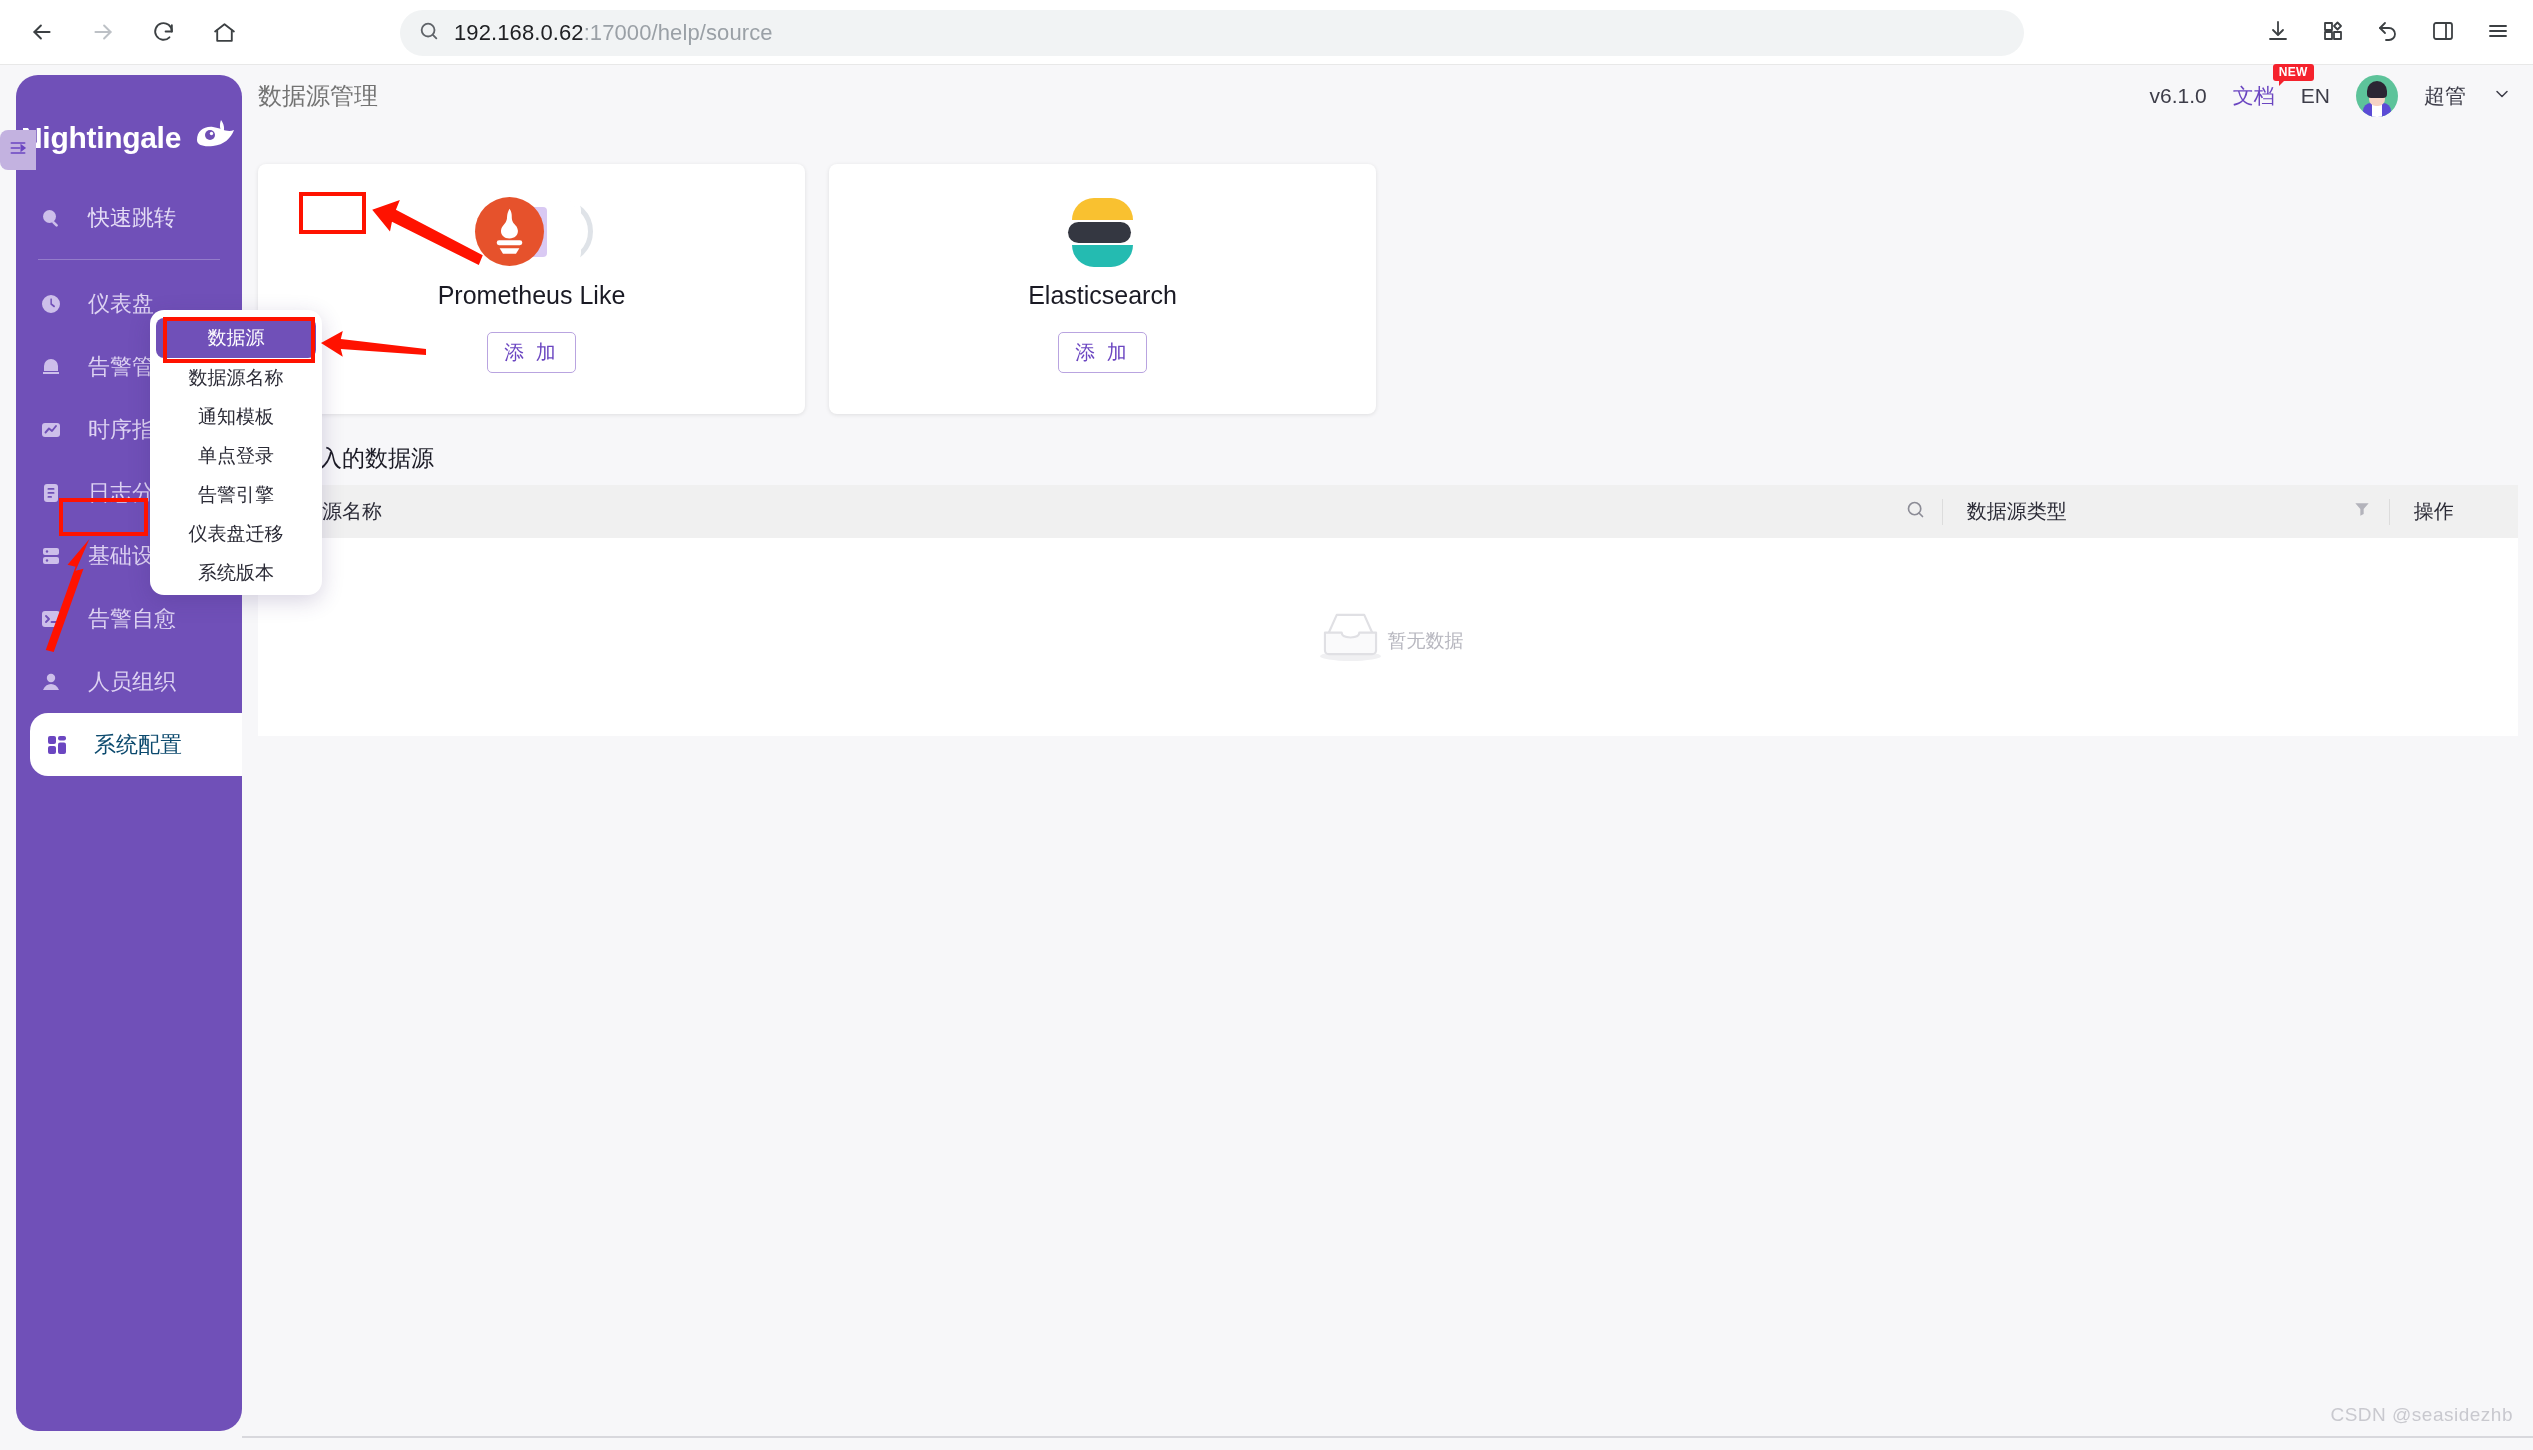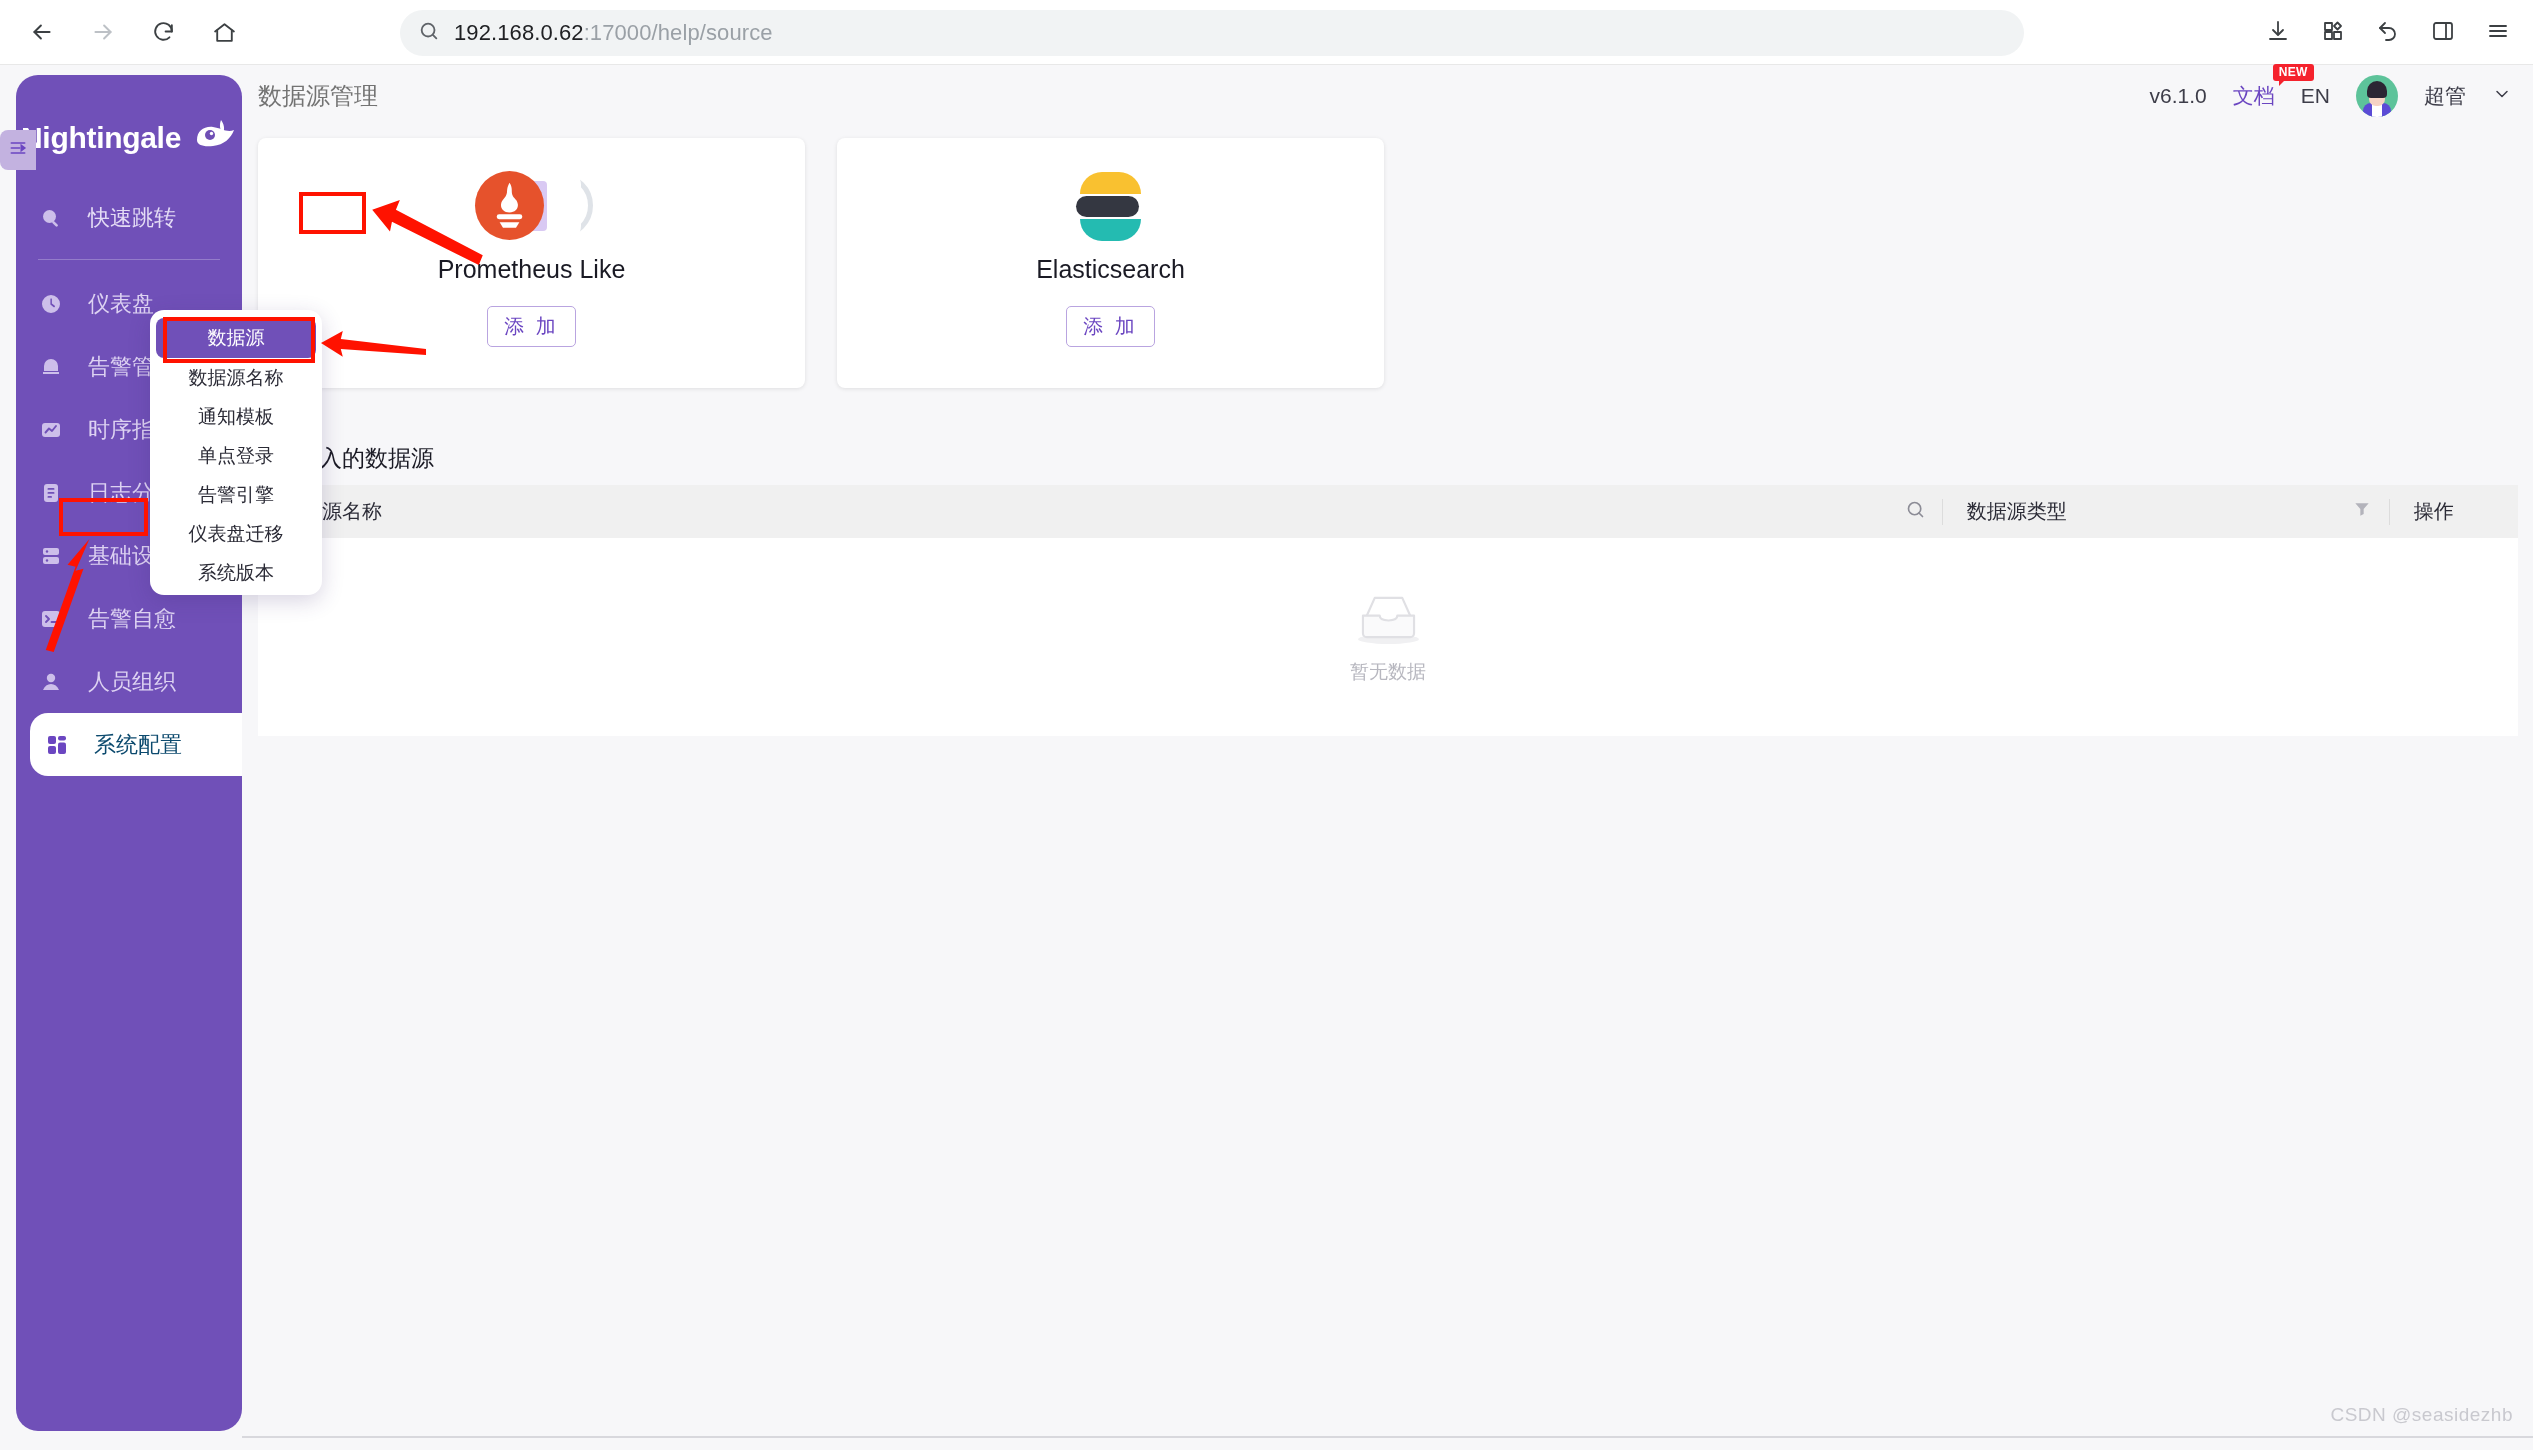--- a/index.html
+++ b/index.html
@@ -120,21 +120,21 @@
              background: #2b2533; border-radius: 10px 10px 4px 4px; }
   .av-face { position: absolute; left: 13px; top: 12px; width: 16px; height: 19px;
              background: #f6d3c4; border-radius: 8px 8px 7px 7px; }
   .av-body { position: absolute; left: 7px; top: 28px; width: 28px; height: 16px;
              background: #5b4bd6; border-radius: 8px 8px 0 0; }
   .av-shirt { position: absolute; left: 16px; top: 29px; width: 10px; height: 15px;
               background: #ffffff; }
   .uname { font-size: 21px; color: #3d3d49; cursor: pointer; }
 
   
-  .cards { position: absolute; top: 73px; left: 16px; display: flex; gap: 32px; }
+  .cards { position: absolute; top: 99px; left: 16px; display: flex; gap: 24px; }
   .card {
     width: 547px; height: 250px; background: #fff; border-radius: 8px;
     box-shadow: 0 1px 4px rgba(0,0,0,.10);
     display: flex; flex-direction: column; align-items: center; padding-top: 32px;
   }
   .logo-box { height: 71px; display: flex; align-items: center; justify-content: center; }
   .card-name { font-size: 25px; color: #1a1a24; margin-top: 14px; }
   .add-btn {
     margin-top: 22px; border: 1px solid #b9a4e0; color: #6b46c1; background: #fff;
     border-radius: 5px; font-size: 20px; padding: 6px 16px; letter-spacing: 3px;
@@ -184,21 +184,21 @@
     height: 53px; background: #f0f0f0; display: flex; align-items: center;
     font-size: 20px; color: #2b2b36;
   }
   .th { display: flex; align-items: center; height: 53px; }
   .th-name { width: 1643px; padding-left: 24px; }
   .th-icon { width: 53px; display: flex; align-items: center; justify-content: center; cursor: pointer; }
   .th-sep { width: 1px; height: 26px; background: #dcdcdc; }
   .th-type { width: 396px; padding-left: 24px; }
   .th-op { width: 129px; padding-left: 24px; }
   .tbody {
-    height: 198px; display: flex; flex-direction: column; align-items: center; justify-content: center;
+    height: 198px; display: flex; flex-direction: row; align-items: center; justify-content: center;
     background: #fff;
   }
   .empty-txt { font-size: 19px; color: #b7b7bf; margin-top: 8px; }
 
   
   .ann { position: absolute; z-index: 60; pointer-events: none; }
   .box { border: 4px solid #ff1200; }
   .watermark {
     position: absolute; right: 20px; bottom: 24px; font-size: 19px; color: #c9c9cf;
     letter-spacing: 0.5px;

